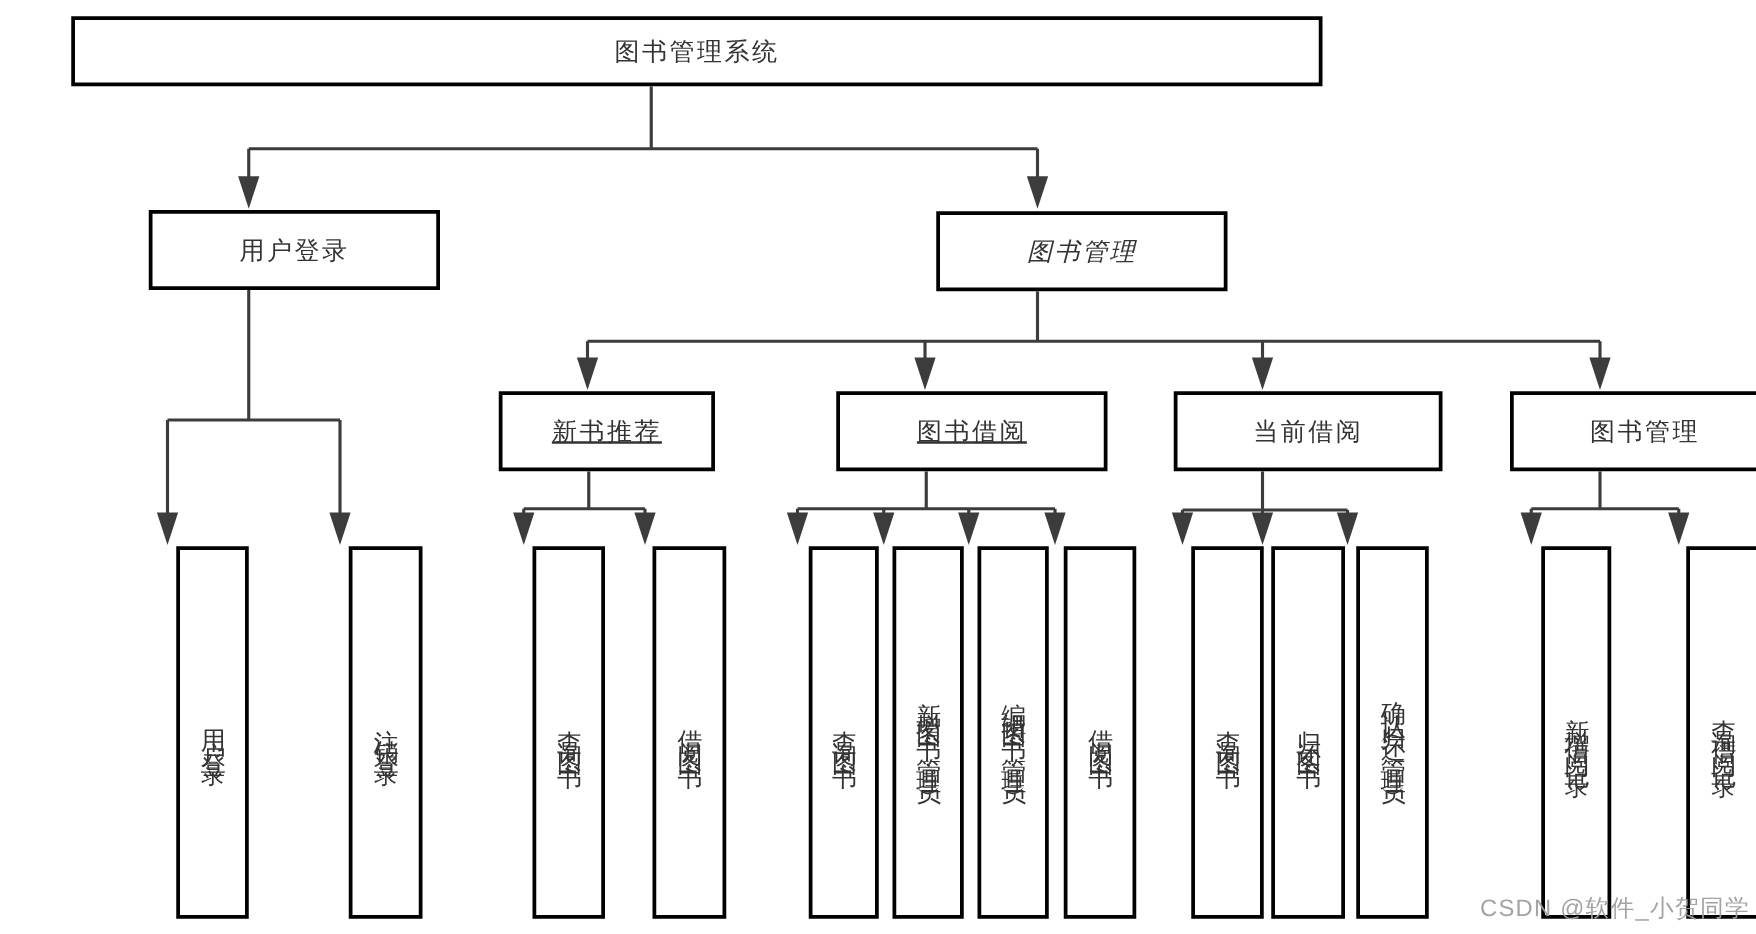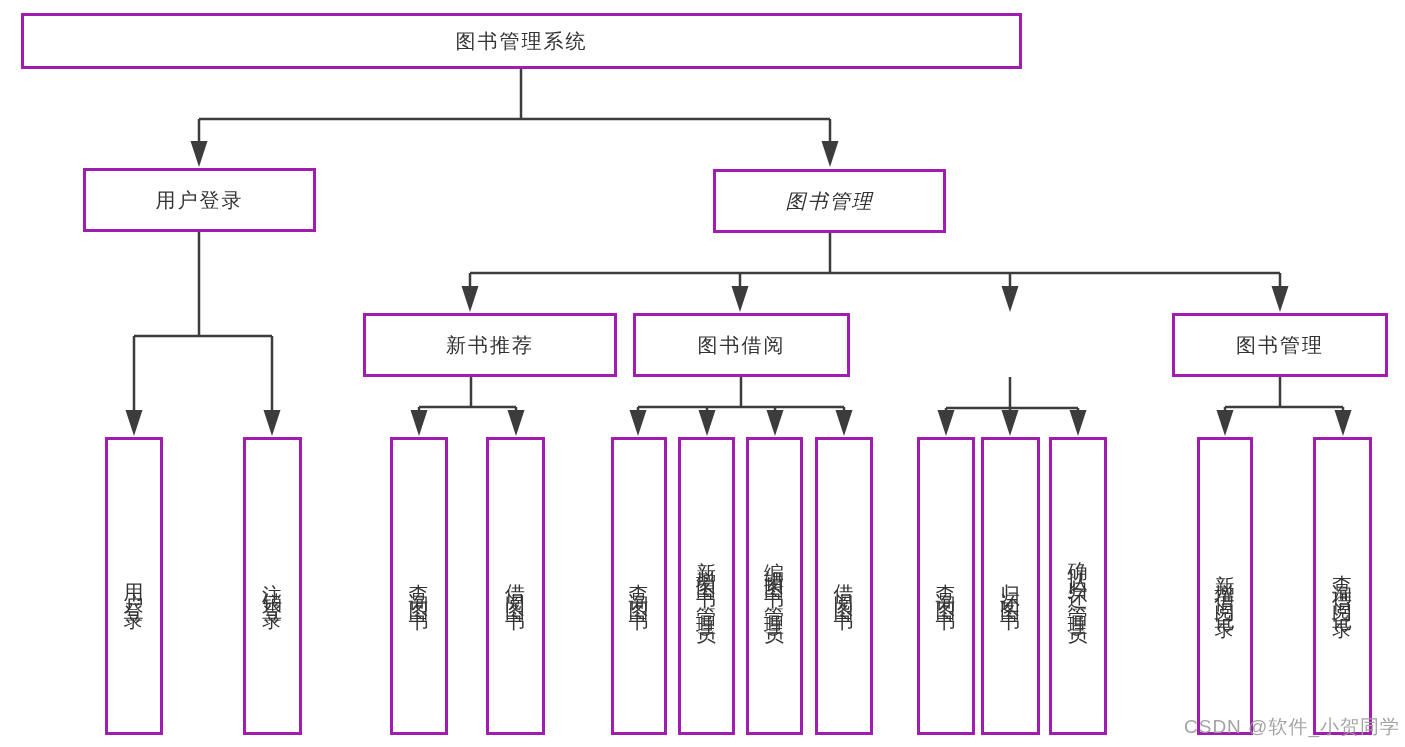--- a/index.html
+++ b/index.html
@@ -19,26 +19,27 @@
     position: absolute;
     left: 0;
     top: 0;
     width: 1405px;
     height: 747px;
     pointer-events: none;
   }
   .node {
     position: absolute;
     box-sizing: border-box;
-    border: 3px solid #a21caf;
+    border: 3px solid #000000;
     background: #ffffff;
     display: flex;
     align-items: center;
     justify-content: center;
     color: #333333;
+    margin-left: 36px;
   }
   .hbox span {
     font-size: 20px;
     letter-spacing: 2px;
     white-space: nowrap;
     color: #333333;
   }
   .vbox {
     top: 437px;
     height: 298px;
@@ -103,25 +104,28 @@
     <span>图书管理系统</span>
   </div>
 
   <div class="node hbox" style="left:83px; top:168px; width:233px; height:64px;">
     <span>用户登录</span>
   </div>
   <div class="node hbox" style="left:713px; top:169px; width:233px; height:64px;font-style:italic;">
     <span>图书管理</span>
   </div>
 
-  <div class="node hbox" style="left:363px; top:313px; width:254px; height:64px;">
+  <div class="node hbox" style="left:363px; top:313px; width:173px; height:64px;text-decoration:underline;">
     <span>新书推荐</span>
   </div>
-  <div class="node hbox" style="left:633px; top:313px; width:217px; height:64px;">
+  <div class="node hbox" style="left:633px; top:313px; width:217px; height:64px;text-decoration:underline;">
     <span>图书借阅</span>
+  </div>
+  <div class="node hbox" style="left:903px; top:313px; width:215px; height:64px;">
+    <span>当前借阅</span>
   </div>
   <div class="node hbox" style="left:1172px; top:313px; width:216px; height:64px;">
     <span>图书管理</span>
   </div>
 
   <div class="node vbox" style="left:105px; width:58px;">
     <span>用户登录</span>
   </div>
   <div class="node vbox" style="left:243px; width:59px;">
     <span>注销登录</span>

